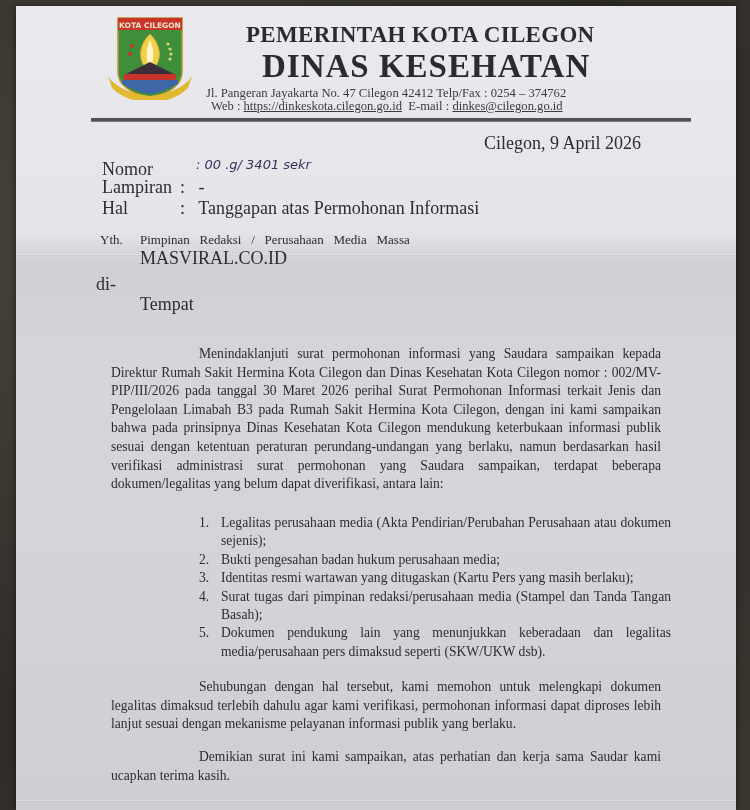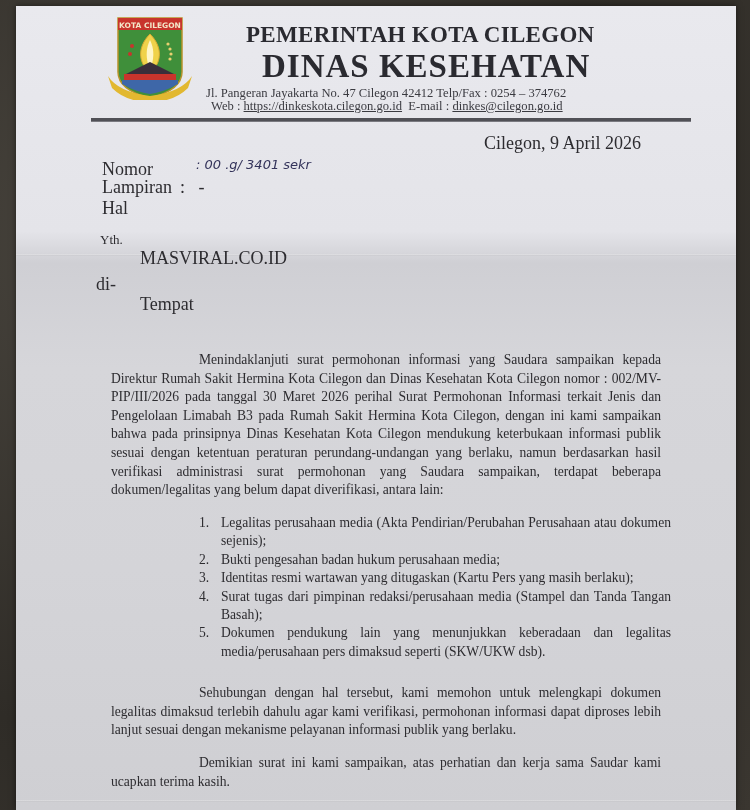--- a/index.html
+++ b/index.html
@@ -47,21 +47,21 @@
     background: #505056; border-bottom: 1px solid #7a7a80;
   }
   .text { position: absolute; font-size: 18px; color: #2d2c30; white-space: nowrap; }
   .handwrite {
     font-family: "DejaVu Sans", sans-serif; font-style: italic; color: #33335a; font-size: 13px; margin-left: 16px;
   }
   .para {
     position: absolute; left: 95px; width: 550px; font-size: 13.6px; line-height: 18.6px;
     text-align: justify; color: #2d2c30;
   }
-  .indent { text-indent: 88px; margin-top: 6px; }
+  .indent { text-indent: 88px; }
   .list {
     position: absolute; left: 183px; width: 472px; font-size: 13.6px; line-height: 18.4px; color: #2d2c30;
   }
   .list-item { display: flex; }
   .list-num { width: 22px; flex: none; }
   .list-txt { flex: 1; text-align: justify; }
 </style>
 </head>
 <body>
 
@@ -94,22 +94,24 @@
   </div>
   <div class="kop-rule"></div>
 
   <div class="text" style="left:468px; top:127px;">Cilegon, 9 April 2026</div>
 
   <div class="text" style="left:86px; top:153px;">Nomor</div>
   <div class="text handwrite" style="left:164px; top:151px;">: 00 .g/ 3401 sekr</div>
   <div class="text" style="left:86px; top:171px;">Lampiran</div>
   <div class="text" style="left:164px; top:171px; white-space:pre;">:   -</div>
   <div class="text" style="left:86px; top:192px;">Hal</div>
+  <div class="text" style="left:164px; top:192px; white-space:pre;">:   Tanggapan atas Permohonan Informasi</div>
 
   <div class="text" style="left:84px; top:226px; font-size:13px;">Yth.</div>
+  <div class="text" style="left:124px; top:226px; font-size:13px; white-space:pre;">Pimpinan   Redaksi   /   Perusahaan   Media   Massa</div>
   <div class="text" style="left:124px; top:242px;">MASVIRAL.CO.ID</div>
   <div class="text" style="left:80px; top:268px;">di-</div>
   <div class="text" style="left:124px; top:288px;">Tempat</div>
 
   <div class="para indent" style="top:339px;">Menindaklanjuti surat permohonan informasi yang Saudara sampaikan kepada Direktur Rumah Sakit Hermina Kota Cilegon dan Dinas Kesehatan Kota Cilegon nomor : 002/MV-PIP/III/2026 pada tanggal 30 Maret 2026 perihal Surat Permohonan Informasi terkait Jenis dan Pengelolaan Limabah B3 pada Rumah Sakit Hermina Kota Cilegon, dengan ini kami sampaikan bahwa pada prinsipnya Dinas Kesehatan Kota Cilegon mendukung keterbukaan informasi publik sesuai dengan ketentuan peraturan perundang-undangan yang berlaku, namun berdasarkan hasil verifikasi administrasi surat permohonan yang Saudara sampaikan, terdapat beberapa dokumen/legalitas yang belum dapat diverifikasi, antara lain:</div>
 
   <div class="list" style="top:508px;">
     <div class="list-item">
       <span class="list-num">1.</span>
       <span class="list-txt">Legalitas perusahaan media (Akta Pendirian/Perubahan Perusahaan atau dokumen sejenis);</span>

